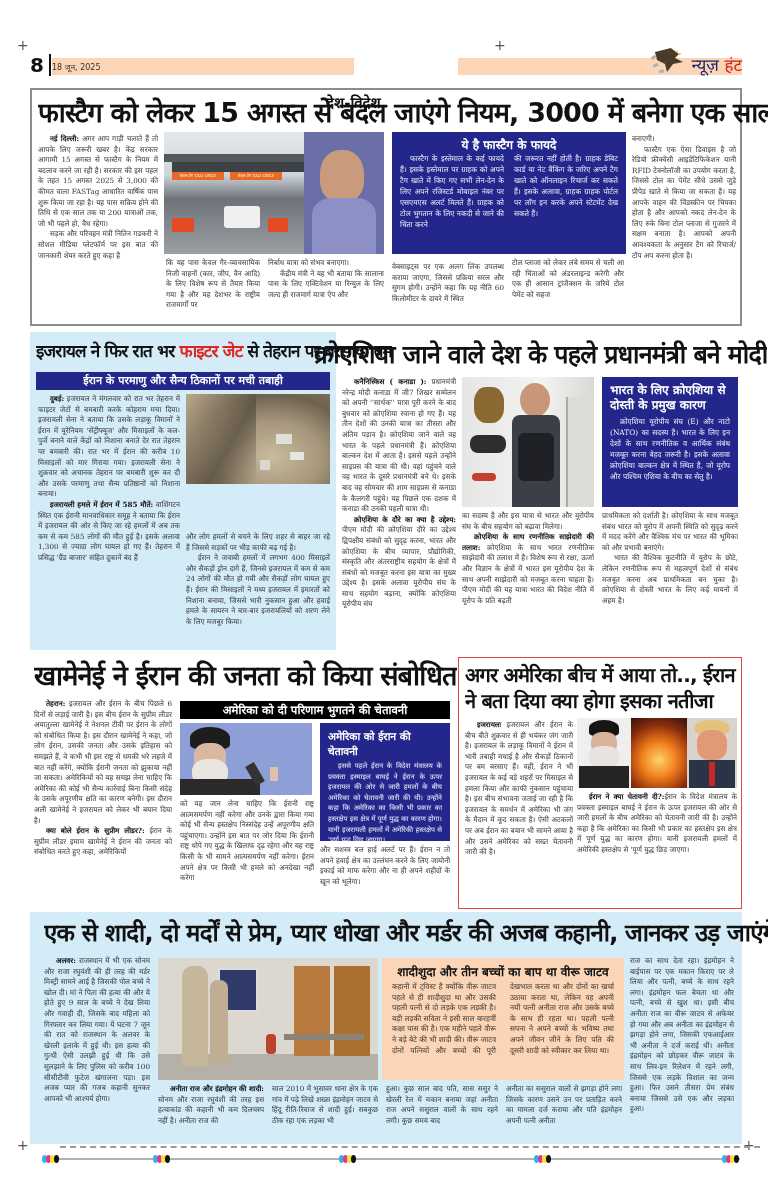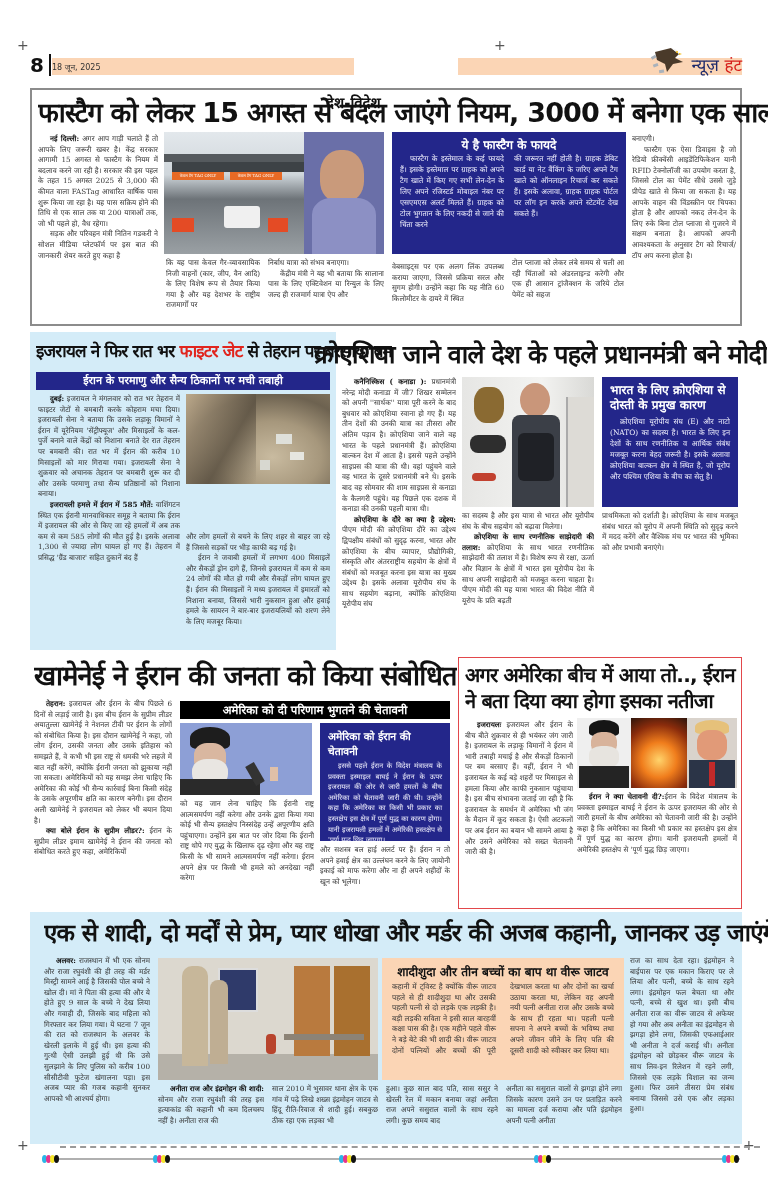--- a/index.html
+++ b/index.html
@@ -178,20 +178,21 @@
     <div class="bb-body" style="margin-top:3px;">
         <p>क्रोएशिया यूरोपीय संघ (E) और नाटो (NATO) का सदस्य है। भारत के लिए इन देशों के साथ रणनीतिक व आर्थिक संबंध मजबूत करना बेहद जरूरी है। इसके अलावा क्रोएशिया बाल्कन क्षेत्र में स्थित है, जो यूरोप और पश्चिम एशिया के बीच का सेतु है।</p>
       </div>
   </div>
   <div class="col" style="left:156px;top:176px;width:132px;height:140px;">
     <p style="text-indent:0">का सदस्य है और इस यात्रा से भारत और यूरोपीय संघ के बीच सहयोग को बढ़ावा मिलेगा।</p>
     <p><b>क्रोएशिया के साथ रणनीतिक साझेदारी की तलाश:</b> <span>क्रोएशिया के साथ भारत रणनीतिक साझेदारी की तलाश में है। विशेष रूप से रक्षा, ऊर्जा और विज्ञान के क्षेत्रों में भारत इस यूरोपीय देश के साथ अपनी साझेदारी को मजबूत करना चाहता है। पीएम मोदी की यह यात्रा भारत की विदेश नीति में यूरोप के प्रति बढ़ती</span></p>
   </div>
   <div class="col" style="left:296px;top:176px;width:136px;height:140px;">
     <p style="text-indent:0">प्राथमिकता को दर्शाती है। क्रोएशिया के साथ मजबूत संबंध भारत को यूरोप में अपनी स्थिति को सुदृढ़ करने में मदद करेंगे और वैश्विक मंच पर भारत की भूमिका को और प्रभावी बनाएंगे।</p>
+    <p>भारत की वैश्विक कूटनीति में यूरोप के छोटे, लेकिन रणनीतिक रूप से महत्वपूर्ण देशों से संबंध मजबूत करना अब प्राथमिकता बन चुका है। क्रोएशिया से दोस्ती भारत के लिए कई मायनों में अहम है।</p>
   </div>
 </div>
 
 <div class="box" id="a4">
   <div class="headline">खामेनेई ने ईरान की जनता को किया संबोधित</div>
   <div class="col" style="left:4px;top:42px;width:138px;height:214px;">
     <p><b>तेहरान:</b> <span>इजरायल और ईरान के बीच पिछले 6 दिनों से लड़ाई जारी है। इस बीच ईरान के सुप्रीम लीडर अयातुल्ला खामेनेई ने नेशनल टीवी पर ईरान के लोगों को संबोधित किया है। इस दौरान खामेनेई ने कहा, जो लोग ईरान, उसकी जनता और उसके इतिहास को समझते हैं, वे कभी भी इस राष्ट्र से धमकी भरे लहजे में बात नहीं करेंगे, क्योंकि ईरानी जनता को झुकाया नहीं जा सकता। अमेरिकियों को यह समझ लेना चाहिए कि अमेरिका की कोई भी सैन्य कार्रवाई बिना किसी संदेह के उसके अपूरणीय क्षति का कारण बनेगी। इस दौरान अली खामेनेई ने इजरायल को लेकर भी बयान दिया है।</span></p>
     <p><b>क्या बोले ईरान के सुप्रीम लीडर?:</b> <span>ईरान के सुप्रीम लीडर इमाम खामेनेई ने ईरान की जनता को संबोधित करते हुए कहा, अमेरिकियों</span></p>
   </div>
   <div class="blackbar" style="left:150px;top:44px;width:270px;height:18px;font-size:11.5px;line-height:18px;">अमेरिका को दी परिणाम भुगतने की चेतावनी</div>

